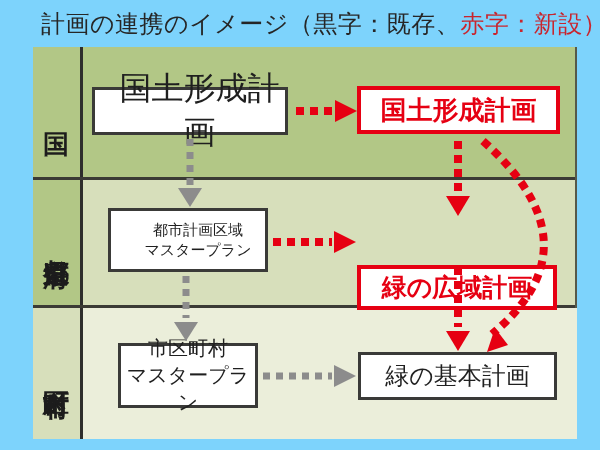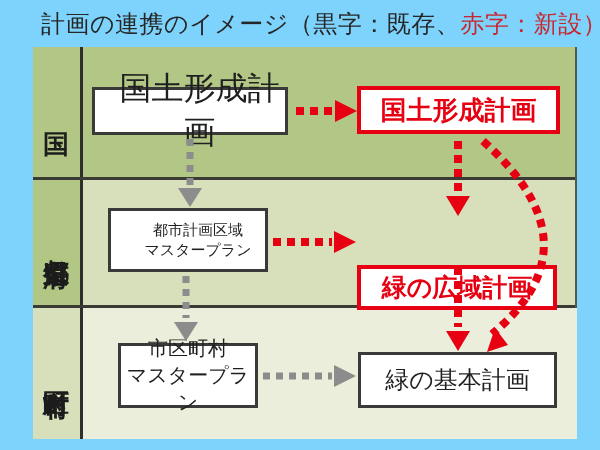--- a/index.html
+++ b/index.html
@@ -53,21 +53,21 @@
        text-align:center;}
   .box.dark{border:3px solid var(--box-border-dark);color:#1f1f1f;}
   .box.redbox{border:4px solid var(--red-accent);color:var(--red-accent);font-weight:bold;}
   .box .l{display:block;line-height:1.35;}
 
   .b-national{left:59px;top:40px;width:196px;height:48px;font-size:32px;padding-left:19px;}
   .b-policy{left:324px;top:39px;width:203px;height:48px;font-size:26px;}
   .b-cityarea{left:75px;top:161px;width:160px;height:64px;font-size:15px;padding-left:20px;}
   .b-regional{left:324px;top:170px;width:200px;height:45px;font-size:25px;margin-top:48px;}
   .b-municipal{left:85px;top:296px;width:140px;height:65px;font-size:20px;}
-  .b-basic{left:325px;top:305px;width:199px;height:56px;font-size:24px;}
+  .b-basic{left:325px;top:305px;width:199px;height:48px;font-size:24px;}
 
   
   svg.arrows{position:absolute;left:0;top:0;width:600px;height:450px;z-index:4;
              pointer-events:none;}
   .dr{stroke:var(--red-accent);stroke-width:8;stroke-dasharray:8 6;fill:none;stroke-linecap:butt;}
   .dg{stroke:var(--gray-arrow);stroke-width:7;stroke-dasharray:7 6;fill:none;stroke-linecap:butt;}
   .hr{fill:var(--red-accent);}
   .hg{fill:var(--gray-arrow);}
 </style>
 </head>

